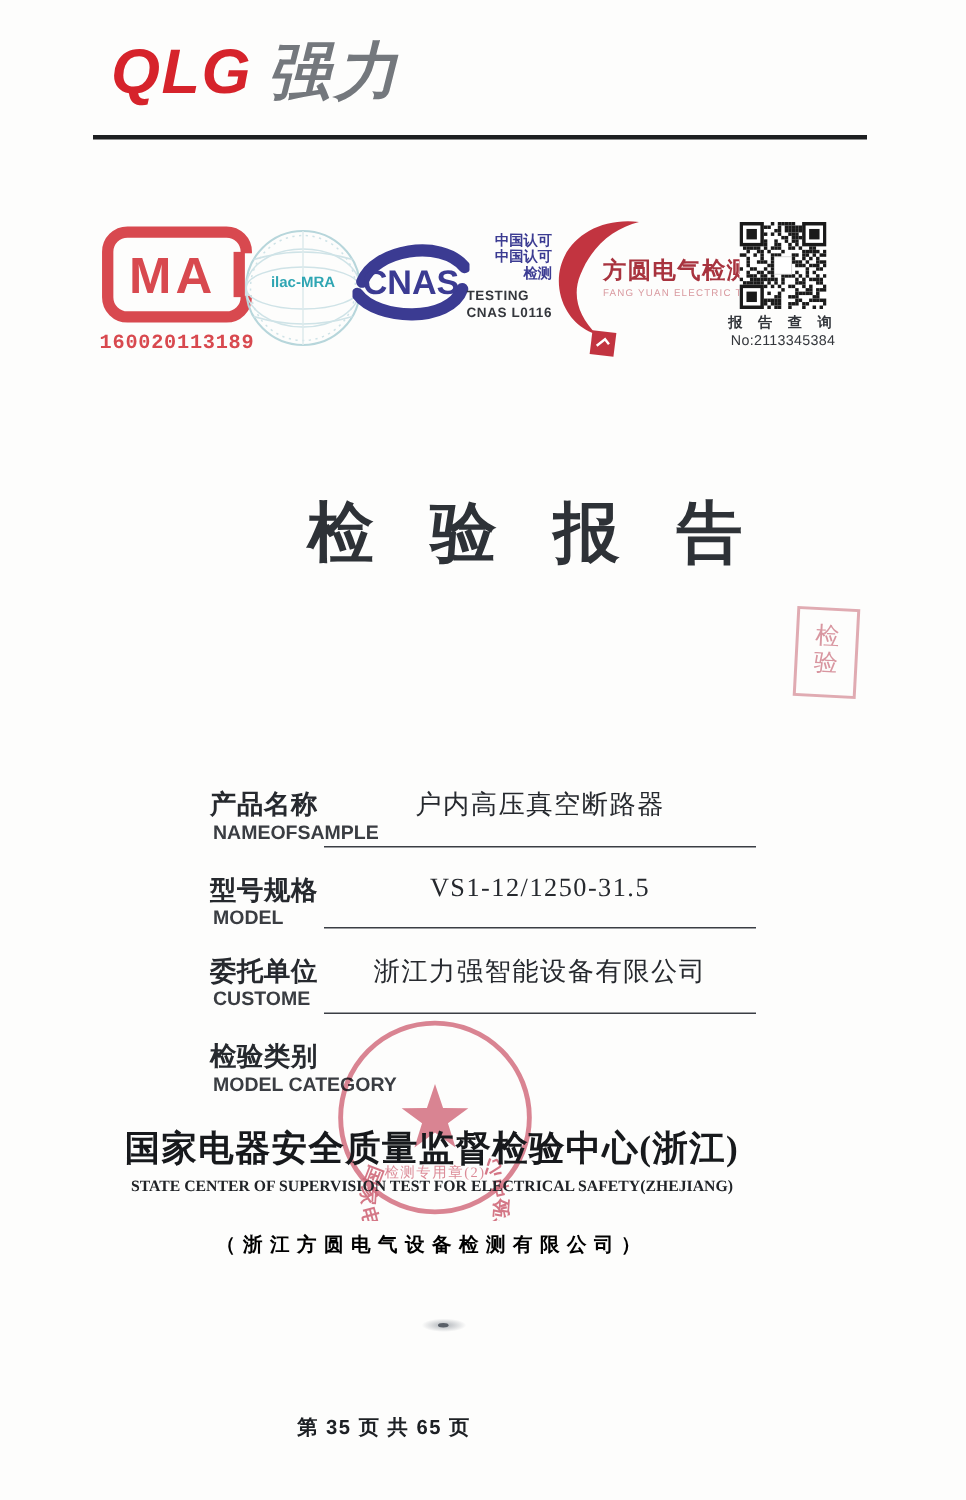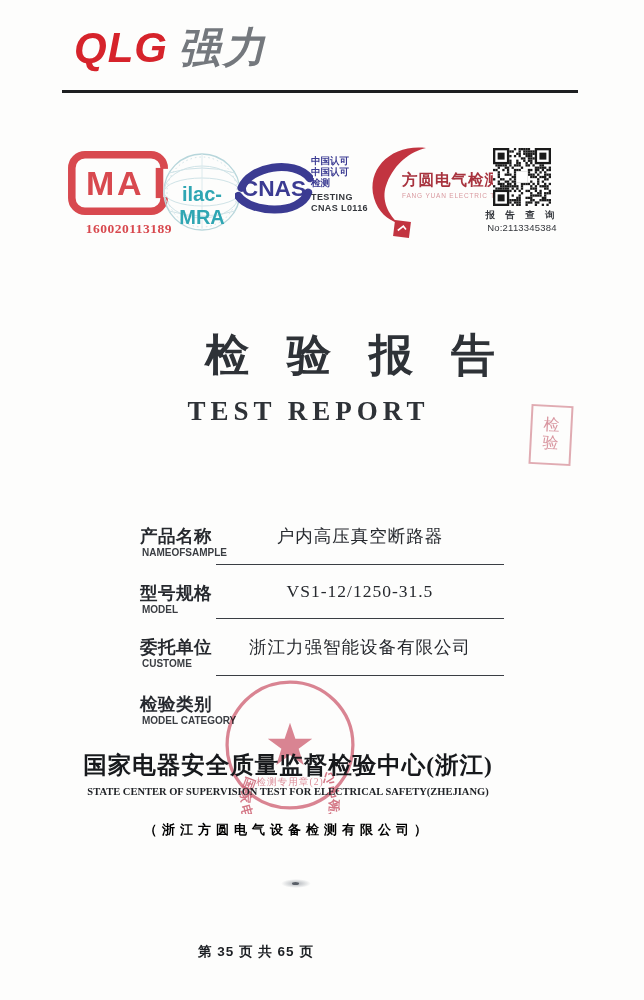--- a/index.html
+++ b/index.html
@@ -8,28 +8,28 @@
 
   
   .logo{position:absolute;left:74px;top:24px;font-family:"Liberation Sans",sans-serif;
         font-weight:bold;font-style:italic;font-size:42px;line-height:48px;letter-spacing:1px;white-space:nowrap;}
   .logo-en{color:#d6232b;}
   .logo-cn{color:#74787d;margin-left:10px;letter-spacing:3px;}
   .rule{position:absolute;left:62px;top:90px;width:516px;height:3px;background:#1d1f21;}
 
   
   .cma{position:absolute;left:64px;top:150px;width:108px;text-align:center;}
-  .cma-num{color:#d8494f;font-family:Liberation Serif, serif;font-weight:bold;
-           font-size:13.5px;letter-spacing:.5px;margin-top:1px;text-align:right;}
+  .cma-num{color:#d8494f;font-family:Liberation Mono, monospace;font-weight:bold;
+           font-size:13.5px;letter-spacing:.5px;margin-top:1px;}
   .ilac{position:absolute;left:161px;top:151px;width:82px;height:82px;}
   .ilac-text{position:absolute;left:0;top:32px;width:82px;text-align:center;
-             font-family:"Liberation Sans",sans-serif;font-weight:bold;font-size:20px;color:#2fa6b3;}
+             font-family:"Liberation Sans",sans-serif;font-weight:bold;font-size:10px;color:#2fa6b3;}
   .cnas{position:absolute;left:235px;top:158px;}
   .cnas-col{position:absolute;left:311px;top:155px;font-family:"Liberation Sans",sans-serif;white-space:nowrap;}
-  .cnas-cn div{font-size:9.5px;line-height:11px;color:#3b3b92;font-weight:bold;}
+  .cnas-cn div{font-size:9.5px;line-height:11px;color:#3b3b92;font-weight:bold;text-align:right;}
   .cnas-en{margin-top:4px;font-size:9px;line-height:11px;color:#34373c;font-weight:bold;letter-spacing:.4px;}
   .fy{position:absolute;left:362px;top:144px;width:128px;height:98px;}
   .fy-text{position:absolute;left:40px;top:26px;white-space:nowrap;}
   .fy-cn{font-size:15.5px;font-weight:bold;color:#a8333e;letter-spacing:1px;}
   .fy-en{font-size:6.5px;color:#d99aa0;letter-spacing:.8px;margin-top:1px;font-family:"Liberation Sans",sans-serif;}
   .qr{position:absolute;left:483px;top:148px;width:78px;text-align:center;}
   .qr svg{display:block;margin:0 auto;background:#fff;}
   .qr-caption{margin-top:3px;font-size:9.5px;color:#34373c;letter-spacing:4px;font-weight:bold;}
   .qr-number{font-size:9.5px;color:#34373c;font-family:"Liberation Sans",sans-serif;letter-spacing:.2px;}
 
@@ -46,21 +46,21 @@
               border:2px solid rgba(200,104,116,.55);transform:rotate(3deg);
               color:rgba(196,96,110,.65);font-size:16px;line-height:18px;
               text-align:center;padding-top:9px;box-sizing:border-box;}
   .side-stamp span{display:block;}
 
   
   .fields{position:absolute;left:140px;top:524px;width:364px;}
   .frow{display:flex;margin-bottom:16px;}
   .flabel{width:76px;position:relative;font-size:17.5px;font-weight:bold;color:#26292e;
           letter-spacing:.5px;white-space:nowrap;padding-bottom:13px;}
-  .flabel-en{position:absolute;left:2px;top:23px;font-size:10px;font-weight:bold;
+  .flabel-en{position:absolute;left:2px;top:23px;font-size:13px;font-weight:bold;
              font-family:"Liberation Sans",sans-serif;color:#3a3d42;letter-spacing:0;}
   .fline{flex:1;border-bottom:1.6px solid #3a3e44;text-align:center;font-size:17.5px;
          color:#26292e;padding-bottom:16px;letter-spacing:1px;}
 
   
   .stamp{position:absolute;left:221px;top:676px;width:138px;height:138px;
          mix-blend-mode:multiply;opacity:.88;}
   .issuer{position:absolute;left:0;top:749px;width:576px;text-align:center;}
   .issuer-cn{font-size:23.5px;font-weight:bold;color:#17191c;letter-spacing:1px;}
   .issuer-en{margin-top:5px;font-size:10.5px;font-weight:bold;color:#202327;
@@ -380,21 +380,20 @@
           <rect x="1.22" y="45.14" width="14.64" height="14.64" fill="none" stroke="#1a1a1a" stroke-width="2.44"></rect>
           <rect x="4.88" y="48.80" width="7.32" height="7.32"></rect>
           <rect x="24.40" y="24.40" width="12.20" height="12.20" fill="#fff" stroke="#c9c9c9" stroke-width="0.5"></rect>
         </g>
     </svg>
     <div class="qr-caption">报 告 查 询</div>
     <div class="qr-number">No:2113345384</div>
   </div>
 
   <div class="title-cn"><span>检验报告</span></div>
-  <div class="title-en"><span>TEST REPORT</span></div>
 
   <div class="side-stamp">
     <span>检</span>
     <span>验</span>
   </div>
 
   <div class="fields">
     <div class="frow">
       <div class="flabel">
         <span>产品名称</span>

